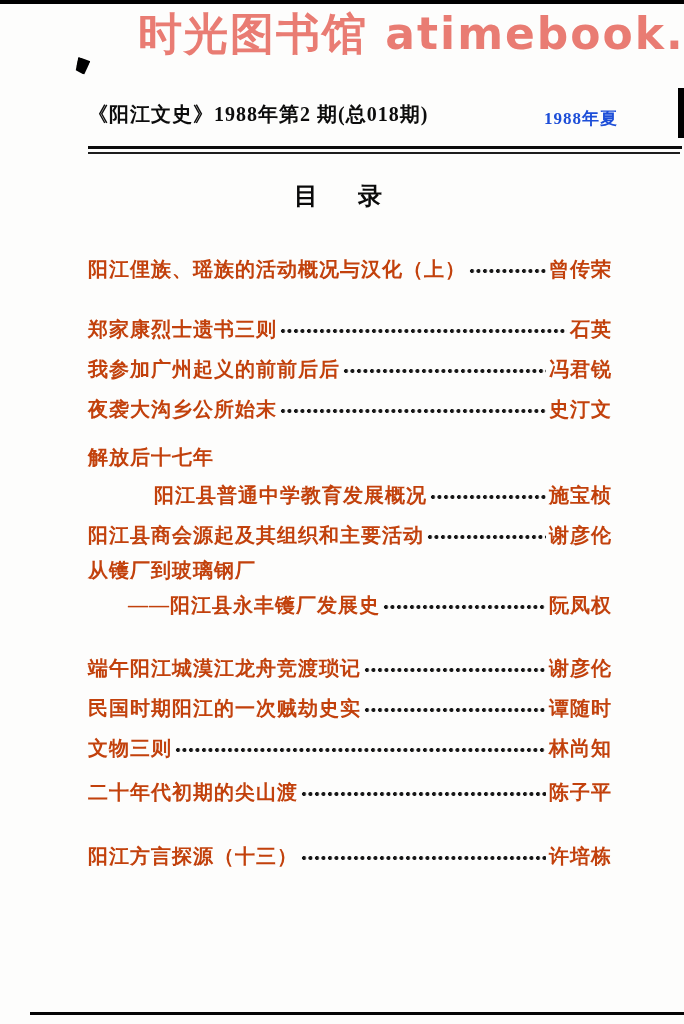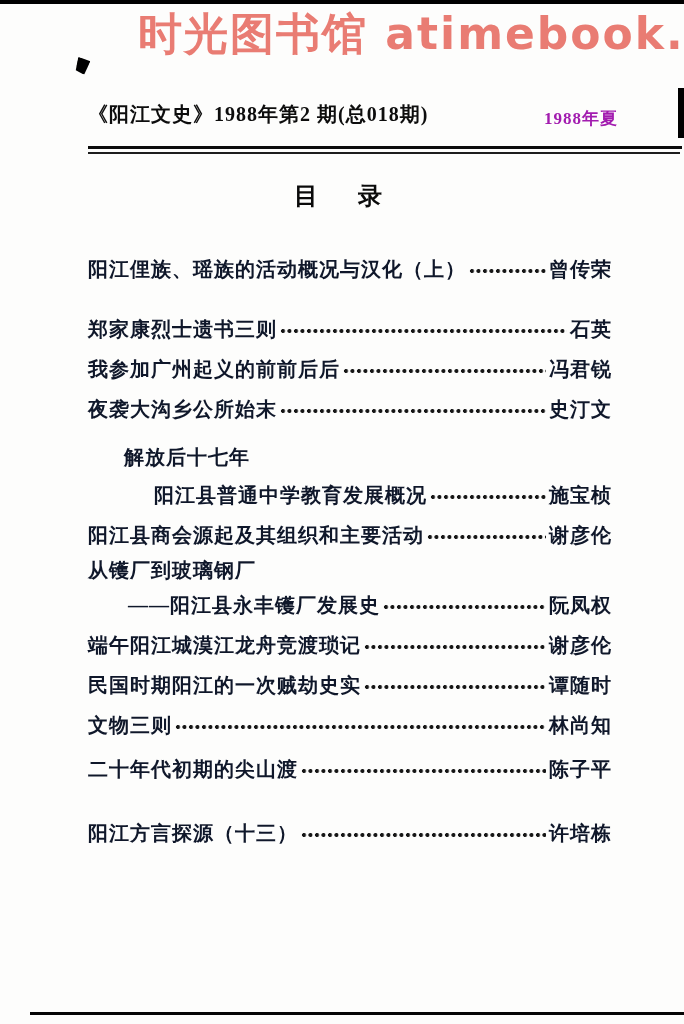--- a/index.html
+++ b/index.html
@@ -18,55 +18,55 @@
     position:absolute;left:76px;top:58px;width:13px;height:16px;background:#000;
     border-radius:2px;transform:rotate(14deg);
     clip-path:polygon(0 0,100% 10%,78% 100%,8% 86%);
   }
   .journal-title{
     position:absolute;top:101px;left:88px;
     font-size:20px;font-weight:bold;letter-spacing:1px;color:#0d0d0d;white-space:nowrap;
   }
   .season{
     position:absolute;top:107px;left:544px;
-    font-size:17px;font-weight:bold;color:#a21caf;letter-spacing:1px;
+    font-size:17px;font-weight:bold;color:#1d4ed8;letter-spacing:1px;
   }
   .rule{position:absolute;left:88px;background:#0c0c0c;}
   .rule-thick{top:146px;width:594px;height:3px;}
   .rule-thin{top:152px;width:592px;height:2px;background:#1d1d1d;}
   .edge-mark{position:absolute;left:678px;top:88px;width:6px;height:50px;background:#000;}
   .toc-title{
     position:absolute;top:180px;left:0;width:100%;margin:0;text-align:center;
     font-size:24px;font-weight:bold;letter-spacing:8px;color:#0a0a0a;
   }
   .toc-list{position:absolute;top:258px;left:88px;width:524px;}
   .row{
     display:flex;align-items:center;
     font-size:20px;font-weight:bold;line-height:23px;
-    letter-spacing:1px;white-space:nowrap;color:#0f172a;
+    letter-spacing:1px;white-space:nowrap;color:#c2410c;
   }
   .row .t{flex:0 0 auto;}
   .row .leader{
     flex:1 1 auto;height:23px;margin:0 3px;min-width:12px;
     background-image:radial-gradient(circle at 3px 13px,#161616 1.7px,transparent 2.3px);
     background-size:6.5px 23px;background-repeat:repeat-x;
   }
   .row .a{flex:0 0 auto;}
   .row.indent-1{padding-left:66px;}
   .row.indent-2{padding-left:40px;align-items:center;}
   
   .toc-list .row:nth-child(2){margin-top:37px;}
   .toc-list .row:nth-child(3){margin-top:17px;}
   .toc-list .row:nth-child(4){margin-top:17px;}
-  .toc-list .row:nth-child(5){margin-top:25px;margin-left:36px;}
+  .toc-list .row:nth-child(5){margin-top:25px;}
   .toc-list .row:nth-child(6){margin-top:15px;}
   .toc-list .row:nth-child(7){margin-top:17px;}
   .toc-list .row:nth-child(8){margin-top:12px;}
   .toc-list .row:nth-child(9){margin-top:12px;}
-  .toc-list .row:nth-child(10){margin-top:17px;}
+  .toc-list .row:nth-child(10){margin-top:40px;}
   .toc-list .row:nth-child(11){margin-top:17px;}
   .toc-list .row:nth-child(12){margin-top:17px;}
   .toc-list .row:nth-child(13){margin-top:21px;}
   .toc-list .row:nth-child(14){margin-top:41px;}
   .bottom-line{position:absolute;left:30px;top:1012px;width:654px;height:3px;background:#050505;}
 </style>
 </head>
 <body>
 
 <div class="top-edge"></div>

